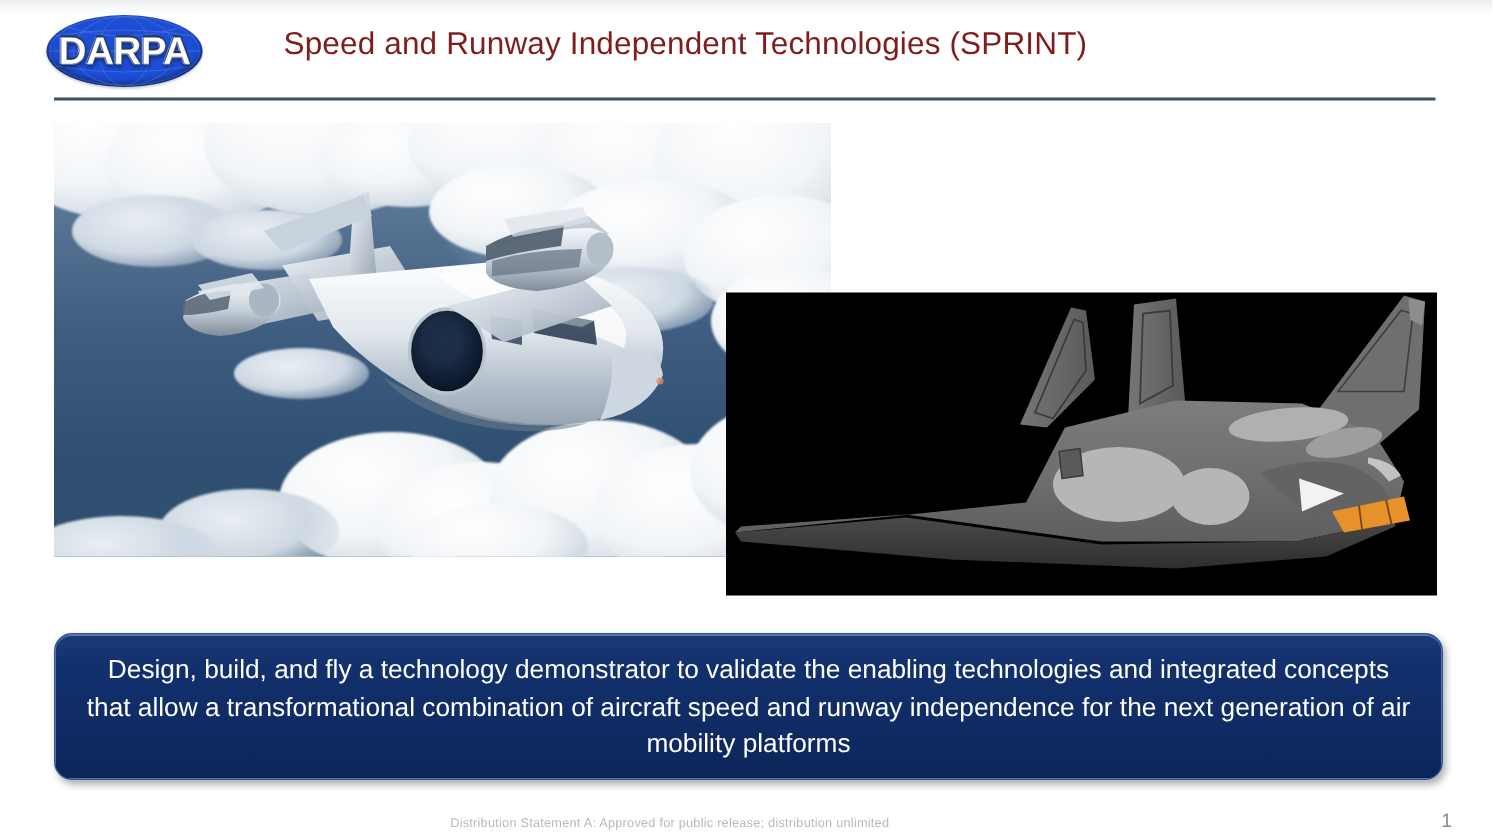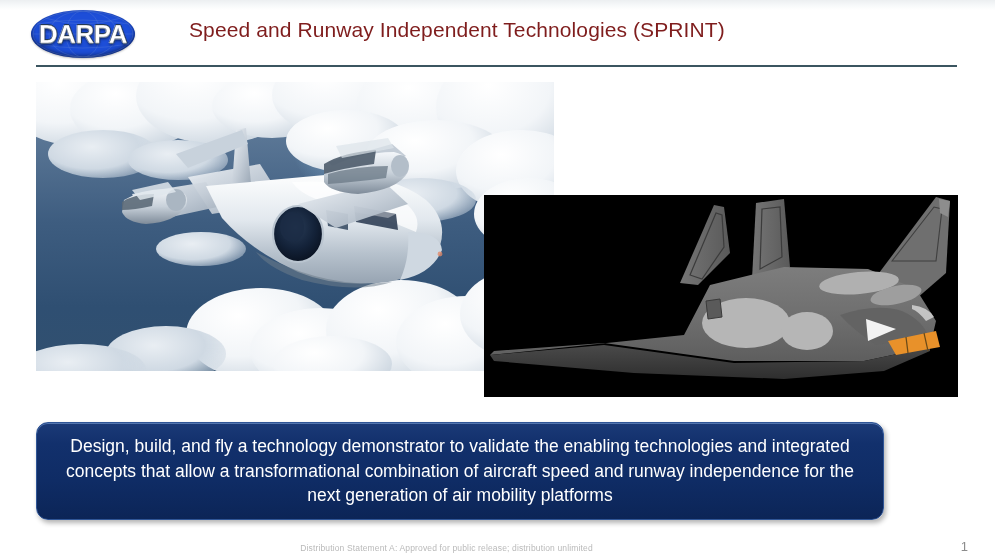--- a/index.html
+++ b/index.html
@@ -121,21 +121,21 @@
     left: 484px; top: 195px;
     width: 474px; height: 202px;
     background: #000000;
     overflow: hidden;
   }
 
   
   .mission-box {
     position: absolute;
     left: 36px; top: 422px;
-    width: 848px; height: 98px;
+    width: 926px; height: 98px;
     box-sizing: border-box;
     border-radius: 12px;
     background: linear-gradient(to bottom, #1b3a77 0%, #12306c 22%, #0f2c65 60%, #0c2557 100%);
     border: 1px solid #2f5596;
     box-shadow: 2px 3px 5px rgba(0,0,0,0.30), inset 0 1px 0 rgba(130,165,220,0.55);
     display: flex;
     align-items: center;
     justify-content: center;
   }
   .mission-text {

